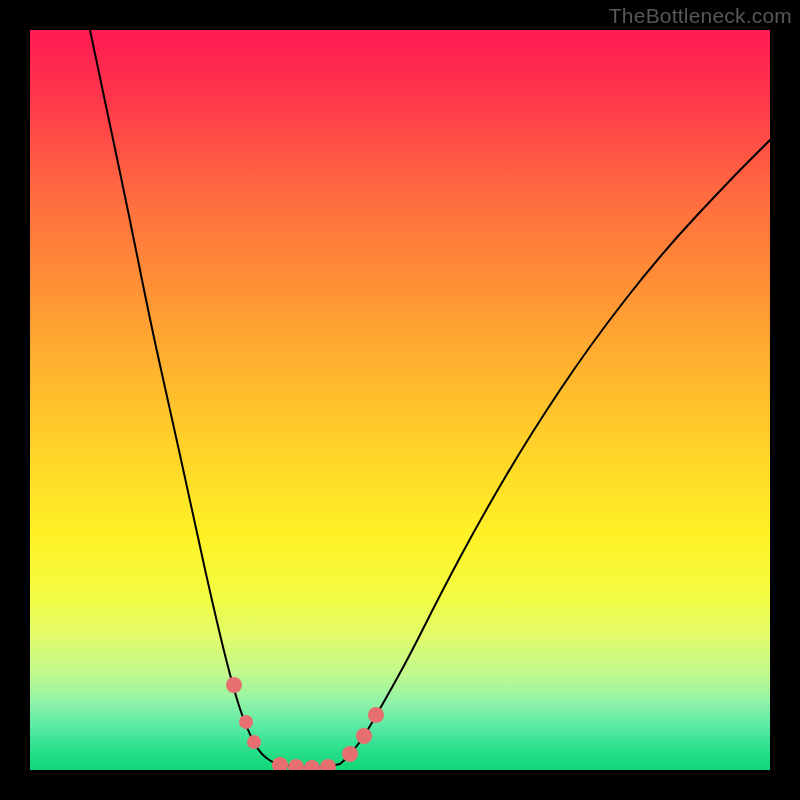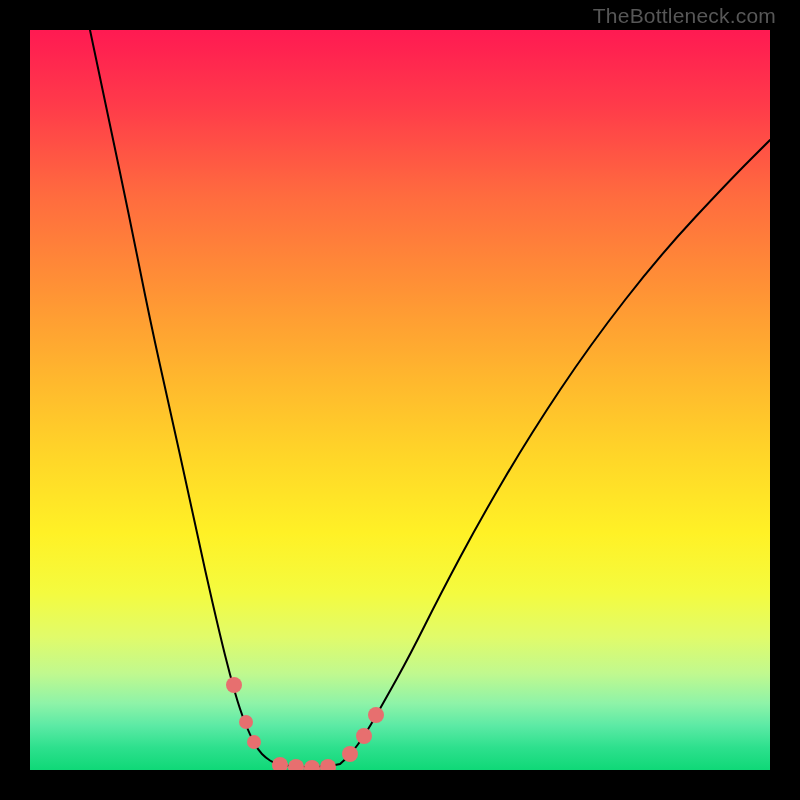--- a/index.html
+++ b/index.html
@@ -43,21 +43,21 @@
       #c0f98f 87%,
       #8ef3a8 91%,
       #5ceaa5 94%,
       #2de08d 97%,
       #0fd877 100%
     );
   }
   .watermark {
     position: absolute;
     top: 4px;
-    right: 24px;
+    right: 8px;
     color: #575757;
     font-size: 21px;
     font-weight: 400;
     letter-spacing: 0.2px;
     user-select: none;
   }
   svg.curves {
     position: absolute;
     left: 0; top: 0;
     width: 740px;

